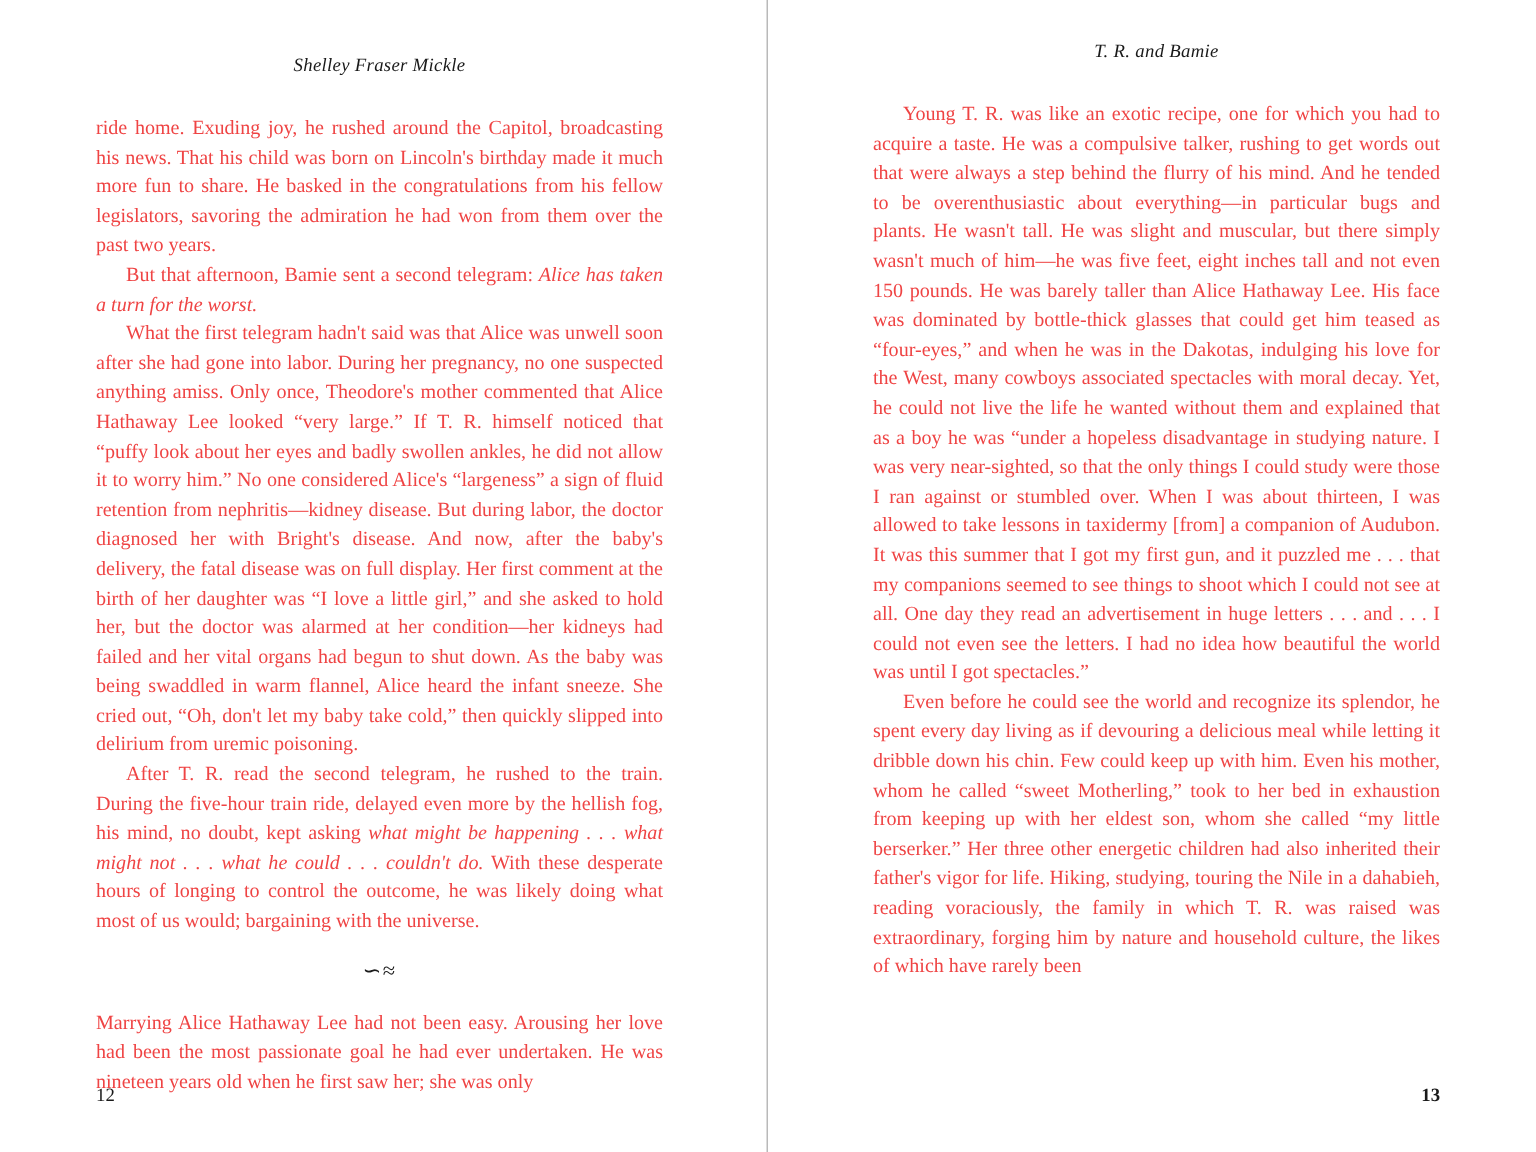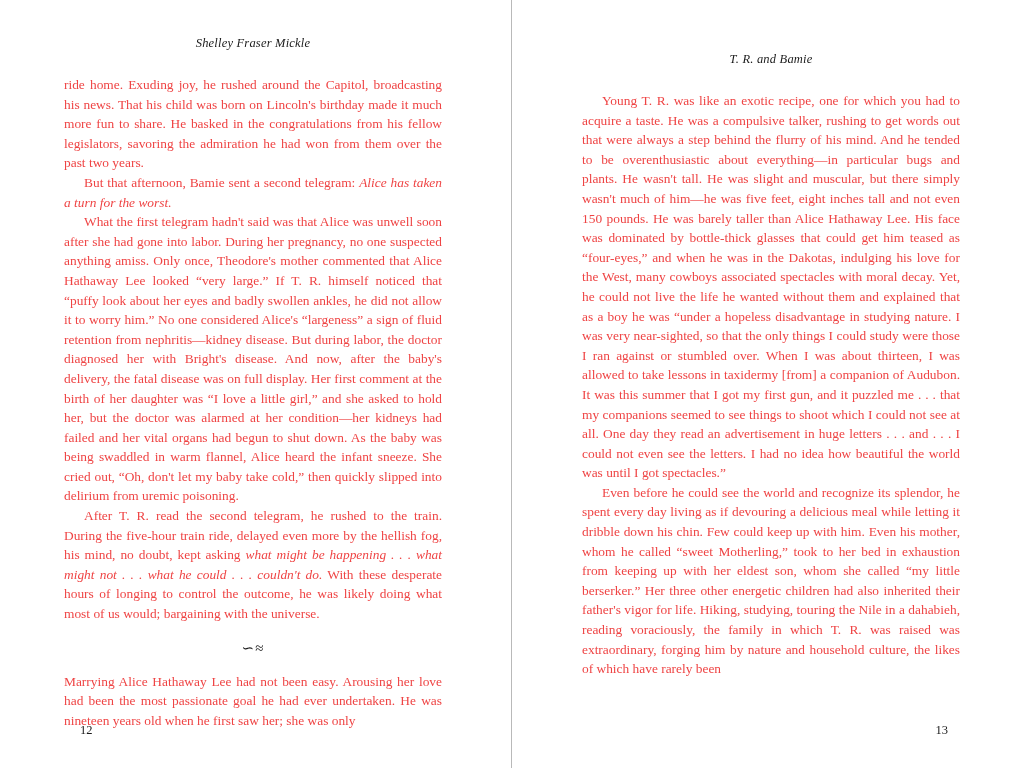--- a/index.html
+++ b/index.html
@@ -31,21 +31,21 @@
   .page {
     position: relative;
     width: 512px;
     height: 768px;
     box-sizing: border-box;
   }
   .page-left {
     padding: 36px 70px 0 64px;
   }
   .page-right {
-    padding: 52px 64px 0 70px;
+    padding: 27px 64px 0 70px;
   }
   .running-head {
     text-align: center;
     font-style: italic;
     font-size: 12.5px;
     letter-spacing: 0.2px;
     margin: 0 0 24px 0;
     color: #1a1a1a;
   }
   .body-text p {
@@ -71,22 +71,22 @@
     color: #1a1a1a;
     margin: 14px 0 14px 0;
     letter-spacing: 1px;
   }
   .folio {
     position: absolute;
     bottom: 30px;
     font-size: 12.5px;
     color: #1a1a1a;
   }
-  .folio-left { left: 80px; }
-  .folio-right { right: 76px; }
+  .folio-left { left: 64px; }
+  .folio-right { right: 64px; font-weight: bold; }
 </style>
 </head>
 <body>
 
 <div class="spread">
 
   <div class="page page-left">
     <div class="running-head">Shelley Fraser Mickle</div>
     <div class="body-text">
         <p class="noindent"><span>ride home. Exuding joy, he rushed around the Capitol, broadcasting his news. That his child was born on Lincoln's birthday made it much more fun to share. He basked in the congratulations from his fellow legislators, savoring the admiration he had won from them over the past two years.</span></p>

